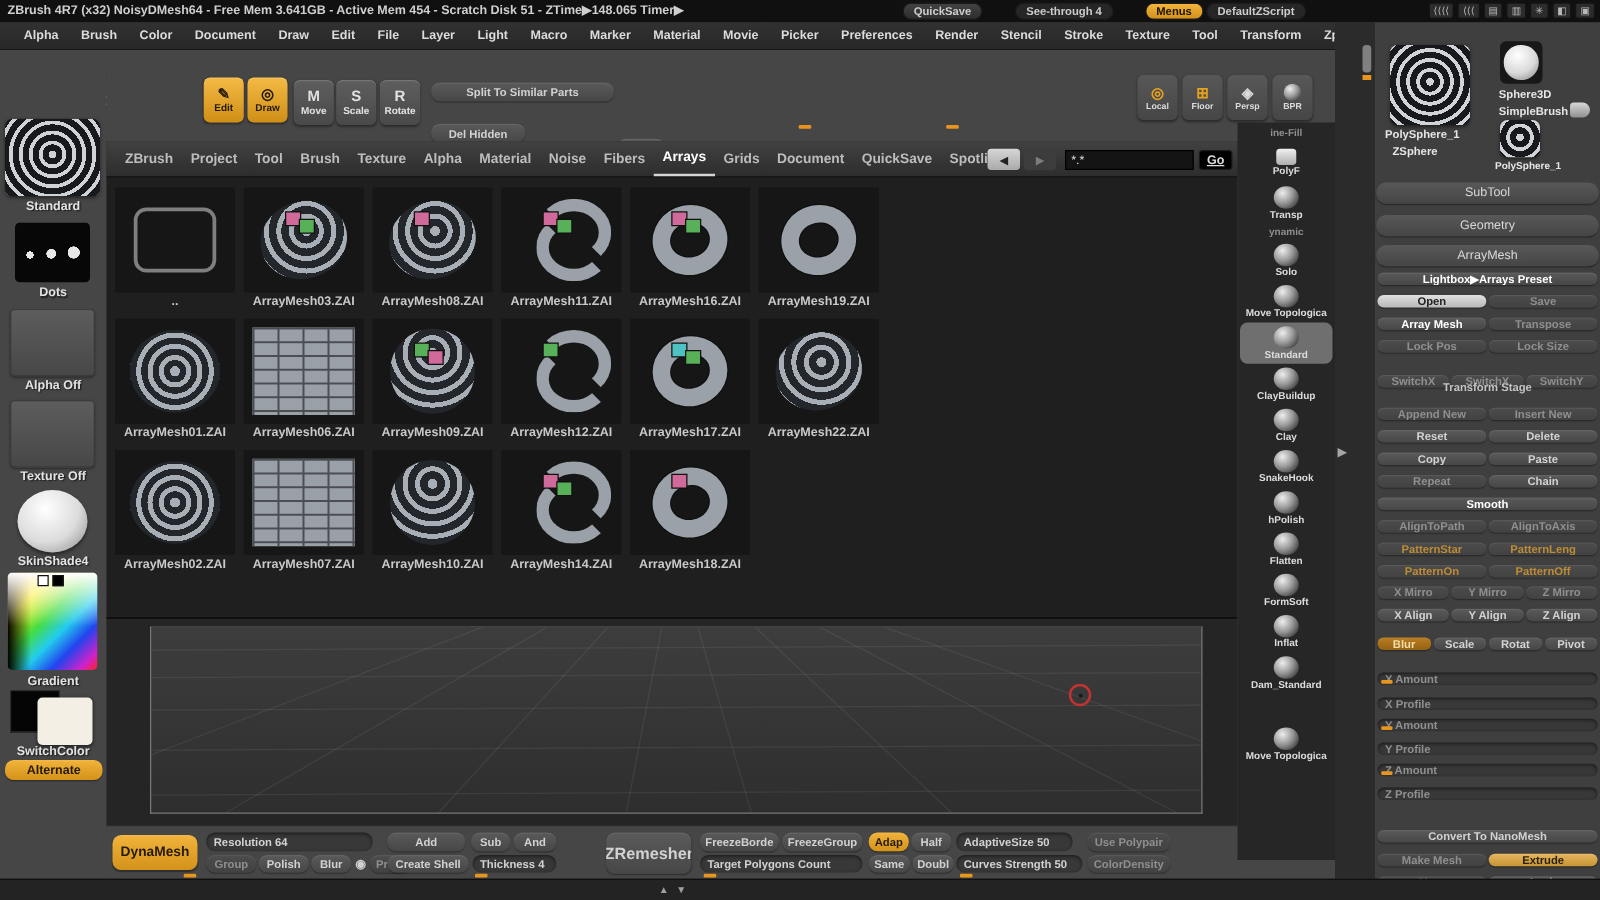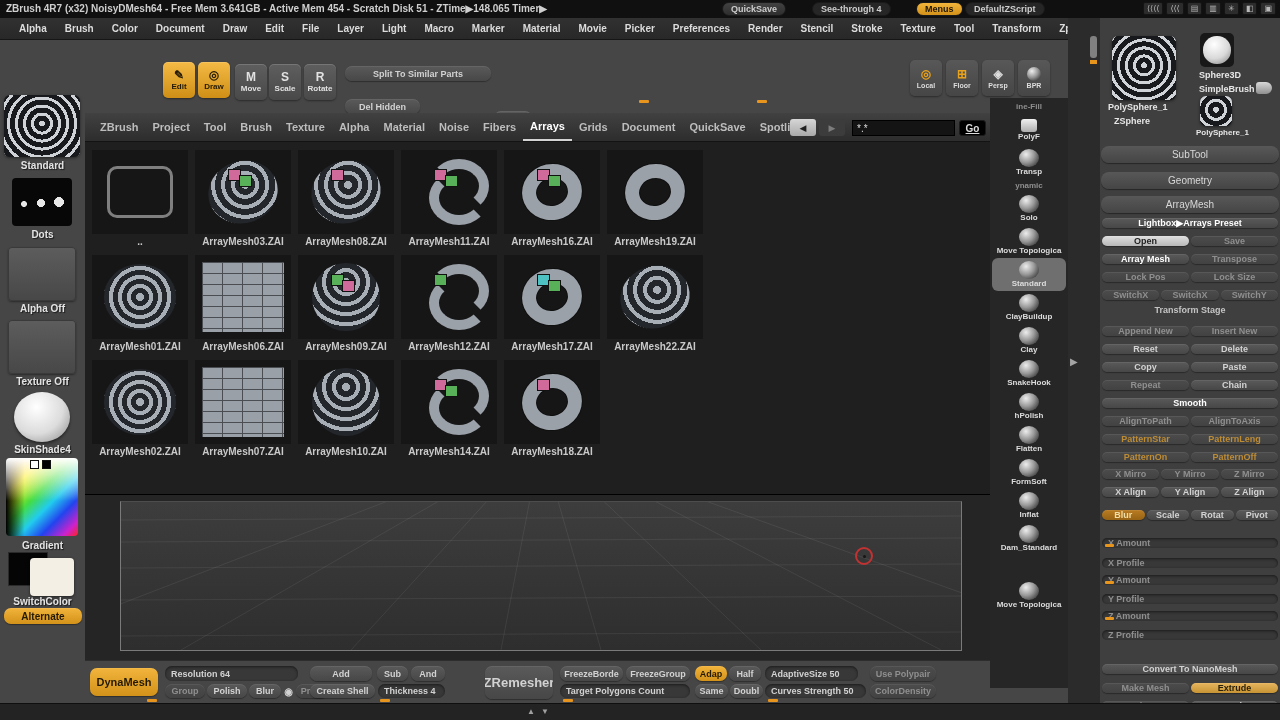--- a/index.html
+++ b/index.html
@@ -685,21 +685,21 @@
       <div class="zb dim">Save</div>
     </div>
     <div class="panel-row" style="top:231px">
       <div class="zb white">Array Mesh</div>
       <div class="zb dim">Transpose</div>
     </div>
     <div class="panel-row" style="top:249px">
       <div class="zb dim">Lock Pos</div>
       <div class="zb dim">Lock Size</div>
     </div>
-    <div class="panel-row" style="top:267px">
+    <div class="panel-row" style="top:277px">
       <div class="zb dim">SwitchX</div>
       <div class="zb dim">SwitchX</div>
       <div class="zb dim">SwitchY</div>
     </div>
     <div class="panel-label" style="top:287px">Transform Stage</div>
     <div class="panel-row" style="top:303px">
       <div class="zb dim">Append New</div>
       <div class="zb dim">Insert New</div>
     </div>
     <div class="panel-row" style="top:321px">

